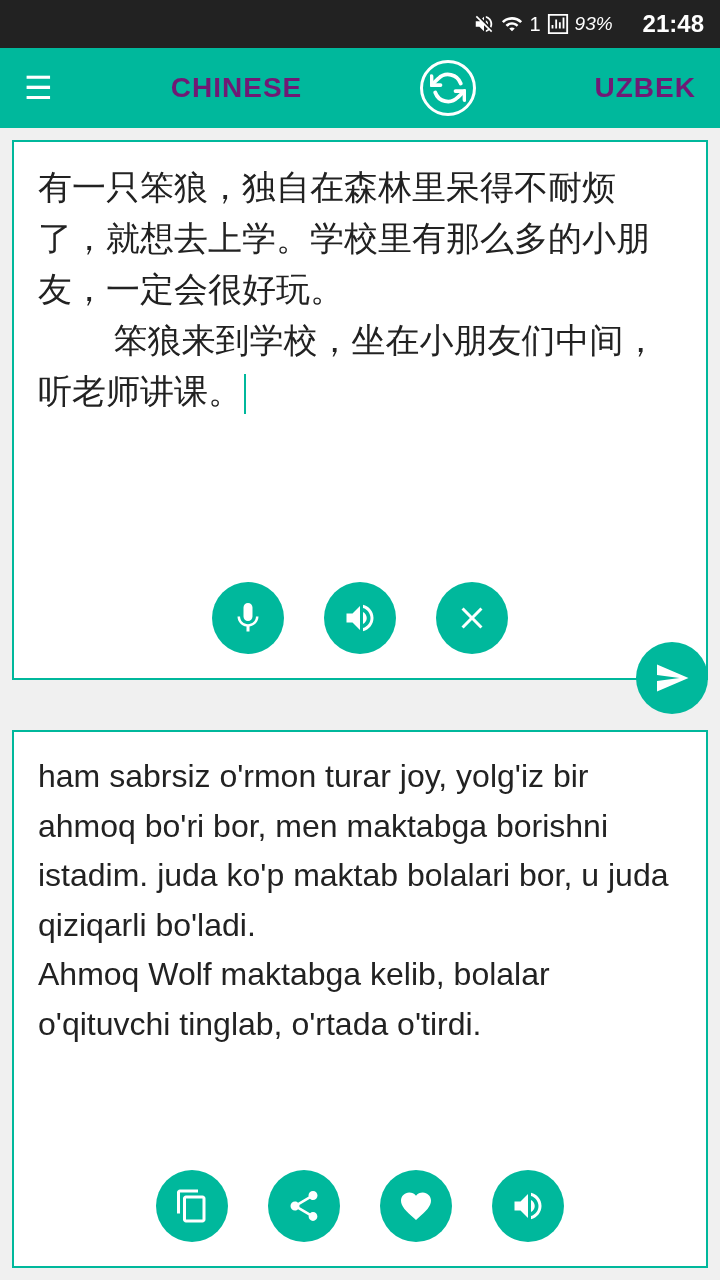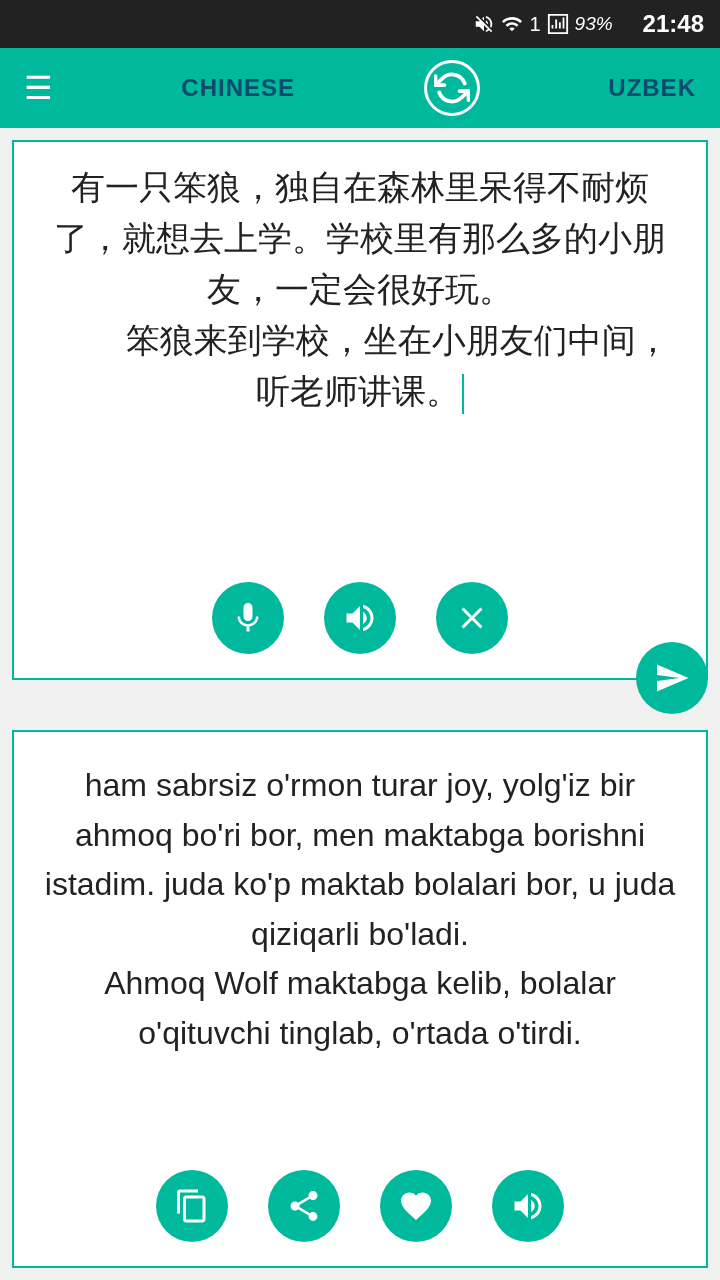--- a/index.html
+++ b/index.html
@@ -47,22 +47,22 @@
       padding: 0 24px;
       flex-shrink: 0;
     }
     .toolbar-menu {
       color: white;
       font-size: 32px;
       cursor: pointer;
       line-height: 1;
     }
     .toolbar-lang {
-      color: #0c4a6e;
-      font-size: 24px;
+      color: #701a75;
+      font-size: 28px;
       font-weight: bold;
       letter-spacing: 1px;
     }
     .toolbar-swap {
       width: 56px;
       height: 56px;
       border-radius: 50%;
       border: 3px solid white;
       display: flex;
       align-items: center;
@@ -70,21 +70,20 @@
       cursor: pointer;
     }
 
     
     .main {
       flex: 1;
       display: flex;
       flex-direction: column;
       background: #f0f0f0;
       position: relative;
-      text-align: center;
     }
 
     
     .source-panel {
       background: white;
       border: 2px solid #00b89c;
       margin: 12px 12px 0 12px;
       flex: 0 0 auto;
       position: relative;
       min-height: 520px;
@@ -127,21 +126,20 @@
       margin: 50px 12px 12px 12px;
       flex: 1;
       position: relative;
       min-height: 460px;
     }
     .target-text {
       padding: 20px 24px;
       font-size: 32px;
       line-height: 1.55;
       color: #222;
-      margin-top: 9px;
     }
     .target-actions {
       display: flex;
       justify-content: center;
       gap: 40px;
       padding: 20px 0 24px 0;
       position: absolute;
       bottom: 0;
       left: 0;
       right: 0;

